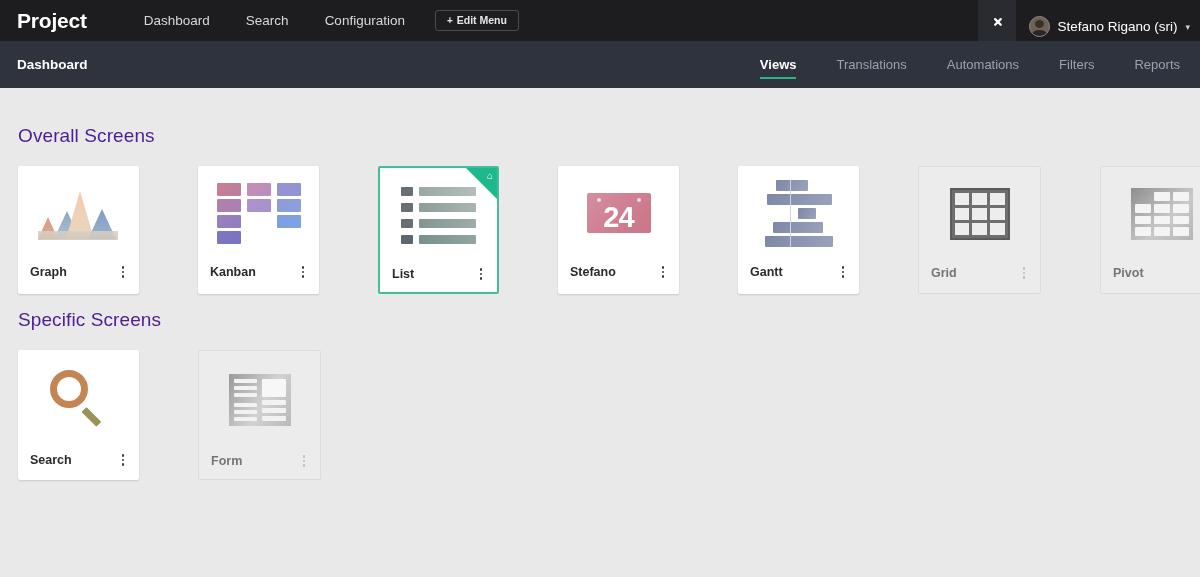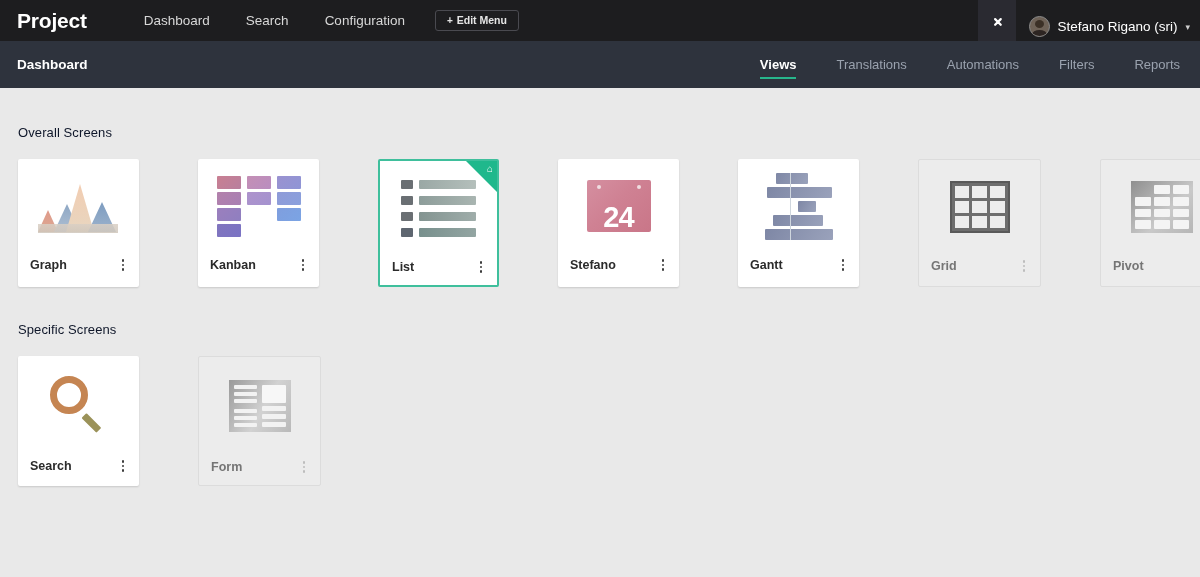--- a/index.html
+++ b/index.html
@@ -163,27 +163,27 @@
     bottom: 9px;
     height: 2px;
     background: #27b68c;
   }
 
   
   .content {
     padding: 37px 0 0 18px;
   }
   .section-title {
-    font-size: 13px;
-    color: #0f172a;
+    font-size: 19px;
+    color: #4c1d95;
     font-weight: normal;
     margin: 0 0 19px 0;
     letter-spacing: 0.1px;
   }
-  .section-title.second { margin-top: 35px; }
+  .section-title.second { margin-top: 15px; }
 
   .card-row {
     display: flex;
     gap: 59px;
   }
 
   
   .card {
     width: 121px;
     background: #ffffff;
@@ -271,26 +271,26 @@
   .kb-card { width: 24px; height: 13px; border-radius: 1px; }
 
   
   .ic-list { display: flex; flex-direction: column; gap: 7px; }
   .li-row { display: flex; align-items: center; gap: 6px; }
   .li-sq { width: 12px; height: 9px; background: #6a6f73; border-radius: 1px; }
   .li-bar { width: 57px; height: 9px; border-radius: 1px; }
 
   
   .ic-cal {
-    width: 64px; height: 52px;
+    width: 64px; height: 40px;
     background: linear-gradient(135deg,#d58fa0 0%,#cf8193 45%,#c97688 100%);
     border-radius: 2px;
     position: relative;
     display: flex;
-    align-items: flex-end;
+    align-items: center;
     justify-content: center;
   }
   .ic-cal .hole {
     position: absolute; top: 5px;
     width: 4px; height: 4px;
     border-radius: 50%;
     background: #f0dde1;
   }
   .ic-cal .hole.l { left: 10px; }
   .ic-cal .hole.r { right: 10px; }

